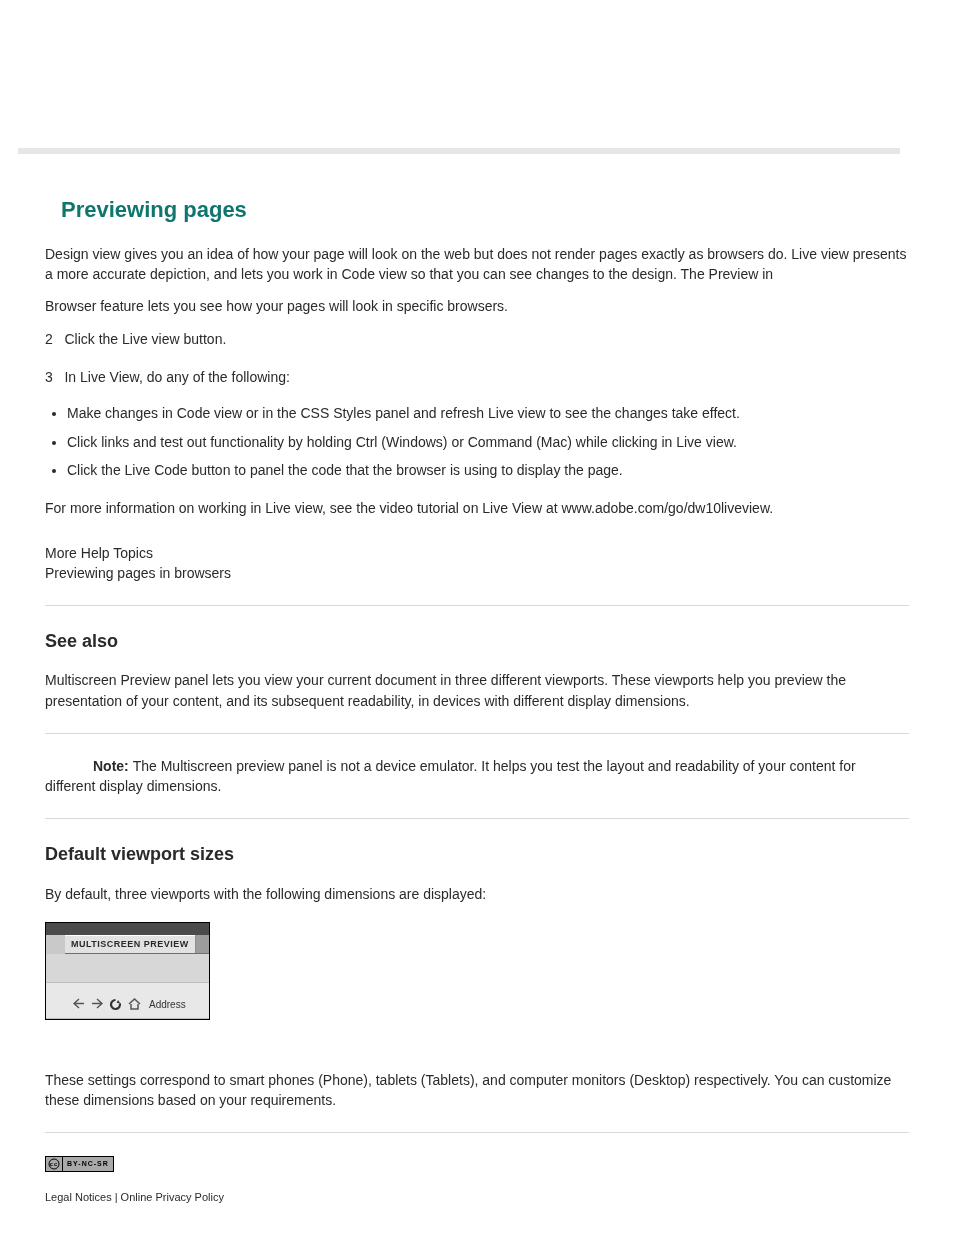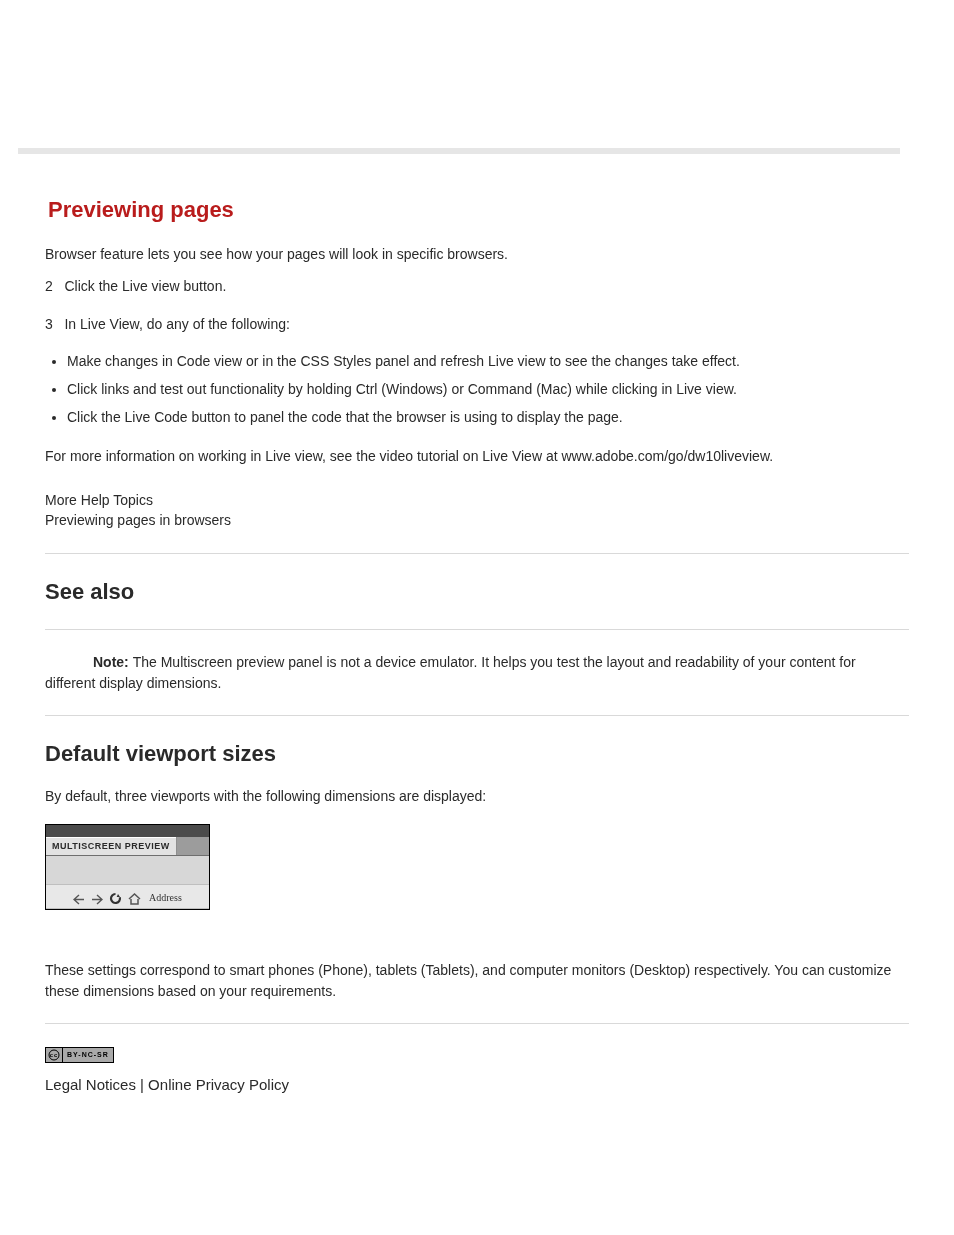--- a/index.html
+++ b/index.html
@@ -20,25 +20,25 @@
   }
   .topbar {
     height: 6px;
     background: #e6e6e6;
     margin: 148px 0 40px -27px;
     width: calc(100% + 18px);
   }
   h1 {
     font-size: 22px;
     font-weight: 700;
-    margin: 0 0 18px 3px;
-    color: #b91c1c;
+    margin: 0 0 18px 16px;
+    color: #0f766e;
   }
   h2 {
-    font-size: 22px;
+    font-size: 18px;
     font-weight: 700;
     margin: 0 0 16px 0;
     color: #2a2a2a;
   }
   p { margin: 0 0 12px 0; }
   ul.simple {
     margin: 16px 0 18px 0;
     padding-left: 22px;
   }
   ul.simple li {
@@ -70,20 +70,21 @@
     background: #4b4b4b;
   }
   .msp-tabrow {
     display: flex;
     height: 18px;
     background: #f97316;
     border-bottom: 1px solid #6e6e6e;
     font-size: 9px;
     font-weight: 700;
     color: #2a2a2a;
+    margin-left: 19px;
   }
   .msp-tab {
     background: #e2e2e2;
     border-right: 1px solid #8f8f8f;
     padding: 3px 6px 0 6px;
     box-shadow: inset 0 1px 0 #fff;
     letter-spacing: .5px;
   }
   .msp-tabrest {
     flex: 1;
@@ -91,28 +92,27 @@
   }
   .msp-body {
     background: #d7d7d7;
     height: 28px;
   }
   .msp-toolbar {
     background: #e8e8e8;
     border-top: 1px solid #bfbfbf;
     border-bottom: 1px solid #bfbfbf;
     display: flex;
-    align-items: flex-end;
+    align-items: flex-start;
     gap: 6px;
-    padding: 3px 4px 3px 27px;
+    padding: 15px 4px 3px 27px;
     font-size: 10px;
     color: #333;
     height: 17px;
     box-sizing: content-box;
-    font-family: Liberation Serif, serif;
   }
   .msp-toolbar svg { display: block; }
   .addr-label {
     font-size: 10px;
     color: #333;
     margin-left: 2px;
   }
 
   
   .cc-badge {
@@ -136,33 +136,34 @@
   .cc-badge .right {
     background: #a9a9a9;
     color: #000;
     font-weight: 700;
     padding: 2px 4px;
     height: 10px;
     line-height: 10px;
     border-left: 1px solid #000;
   }
   .footer {
-    margin-top: 8px;
-    font-size: 15px;
+    margin-top: 14px;
+    font-size: 11px;
     color: #2a2a2a;
   }
 </style>
 </head>
 <body>
 
 <div class="page">
   <div class="topbar"></div>
 
   <h1>Previewing pages</h1>
 
+  <p>Design view gives you an idea of how your page will look on the web but does not render pages exactly as browsers do. Live view presents a more accurate depiction, and lets you work in Code view so that you can see changes to the design. The Preview in</p>
   <p>Browser feature lets you see how your pages will look in specific browsers.</p>
 
   <div class="section">
     <span>2</span>
     &nbsp;
     <span>Click the Live view button.</span>
   </div>
   <div class="section">
     <span>3</span>
     &nbsp;
@@ -176,20 +177,21 @@
   </div>
 
   <div class="help-links">
     <div>More Help Topics</div>
     <div>Previewing pages in browsers</div>
   </div>
 
   <hr class="rule">
 
   <h2>See also</h2>
+  <p>Multiscreen Preview panel lets you view your current document in three different viewports. These viewports help you preview the presentation of your content, and its subsequent readability, in devices with different display dimensions.</p>
 
   <hr class="rule">
 
   <p>
     <span class="note-label">Note: </span>
     <span>The Multiscreen preview panel is not a device emulator. It helps you test the layout and readability of your content for different display dimensions.</span>
   </p>
 
   <hr class="rule">
 

